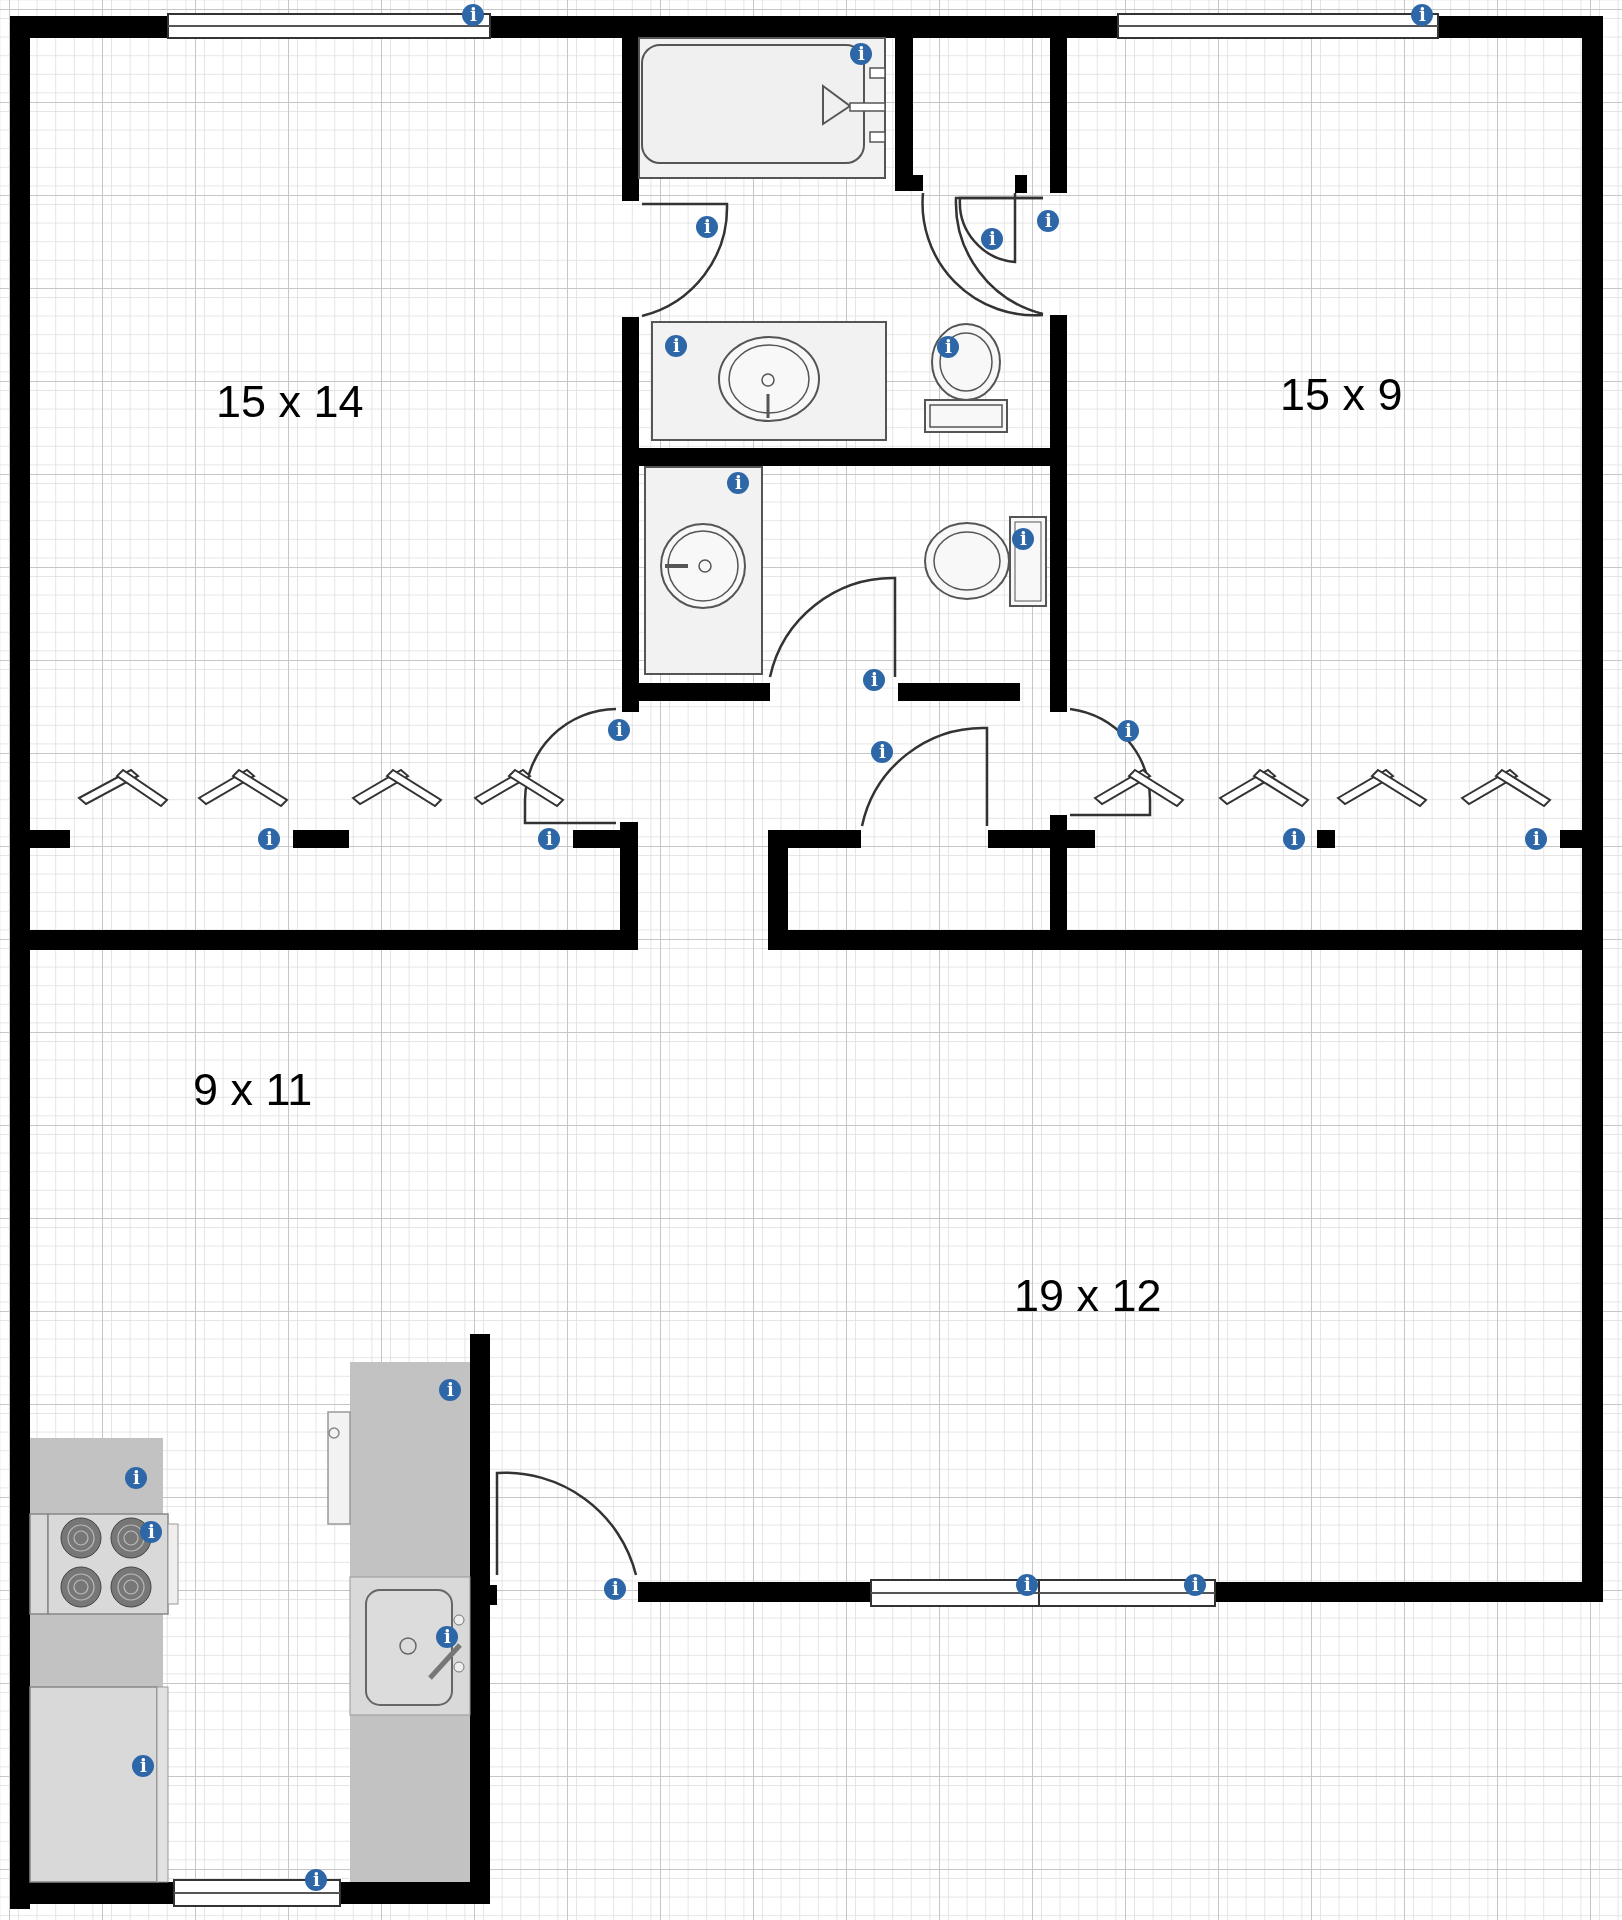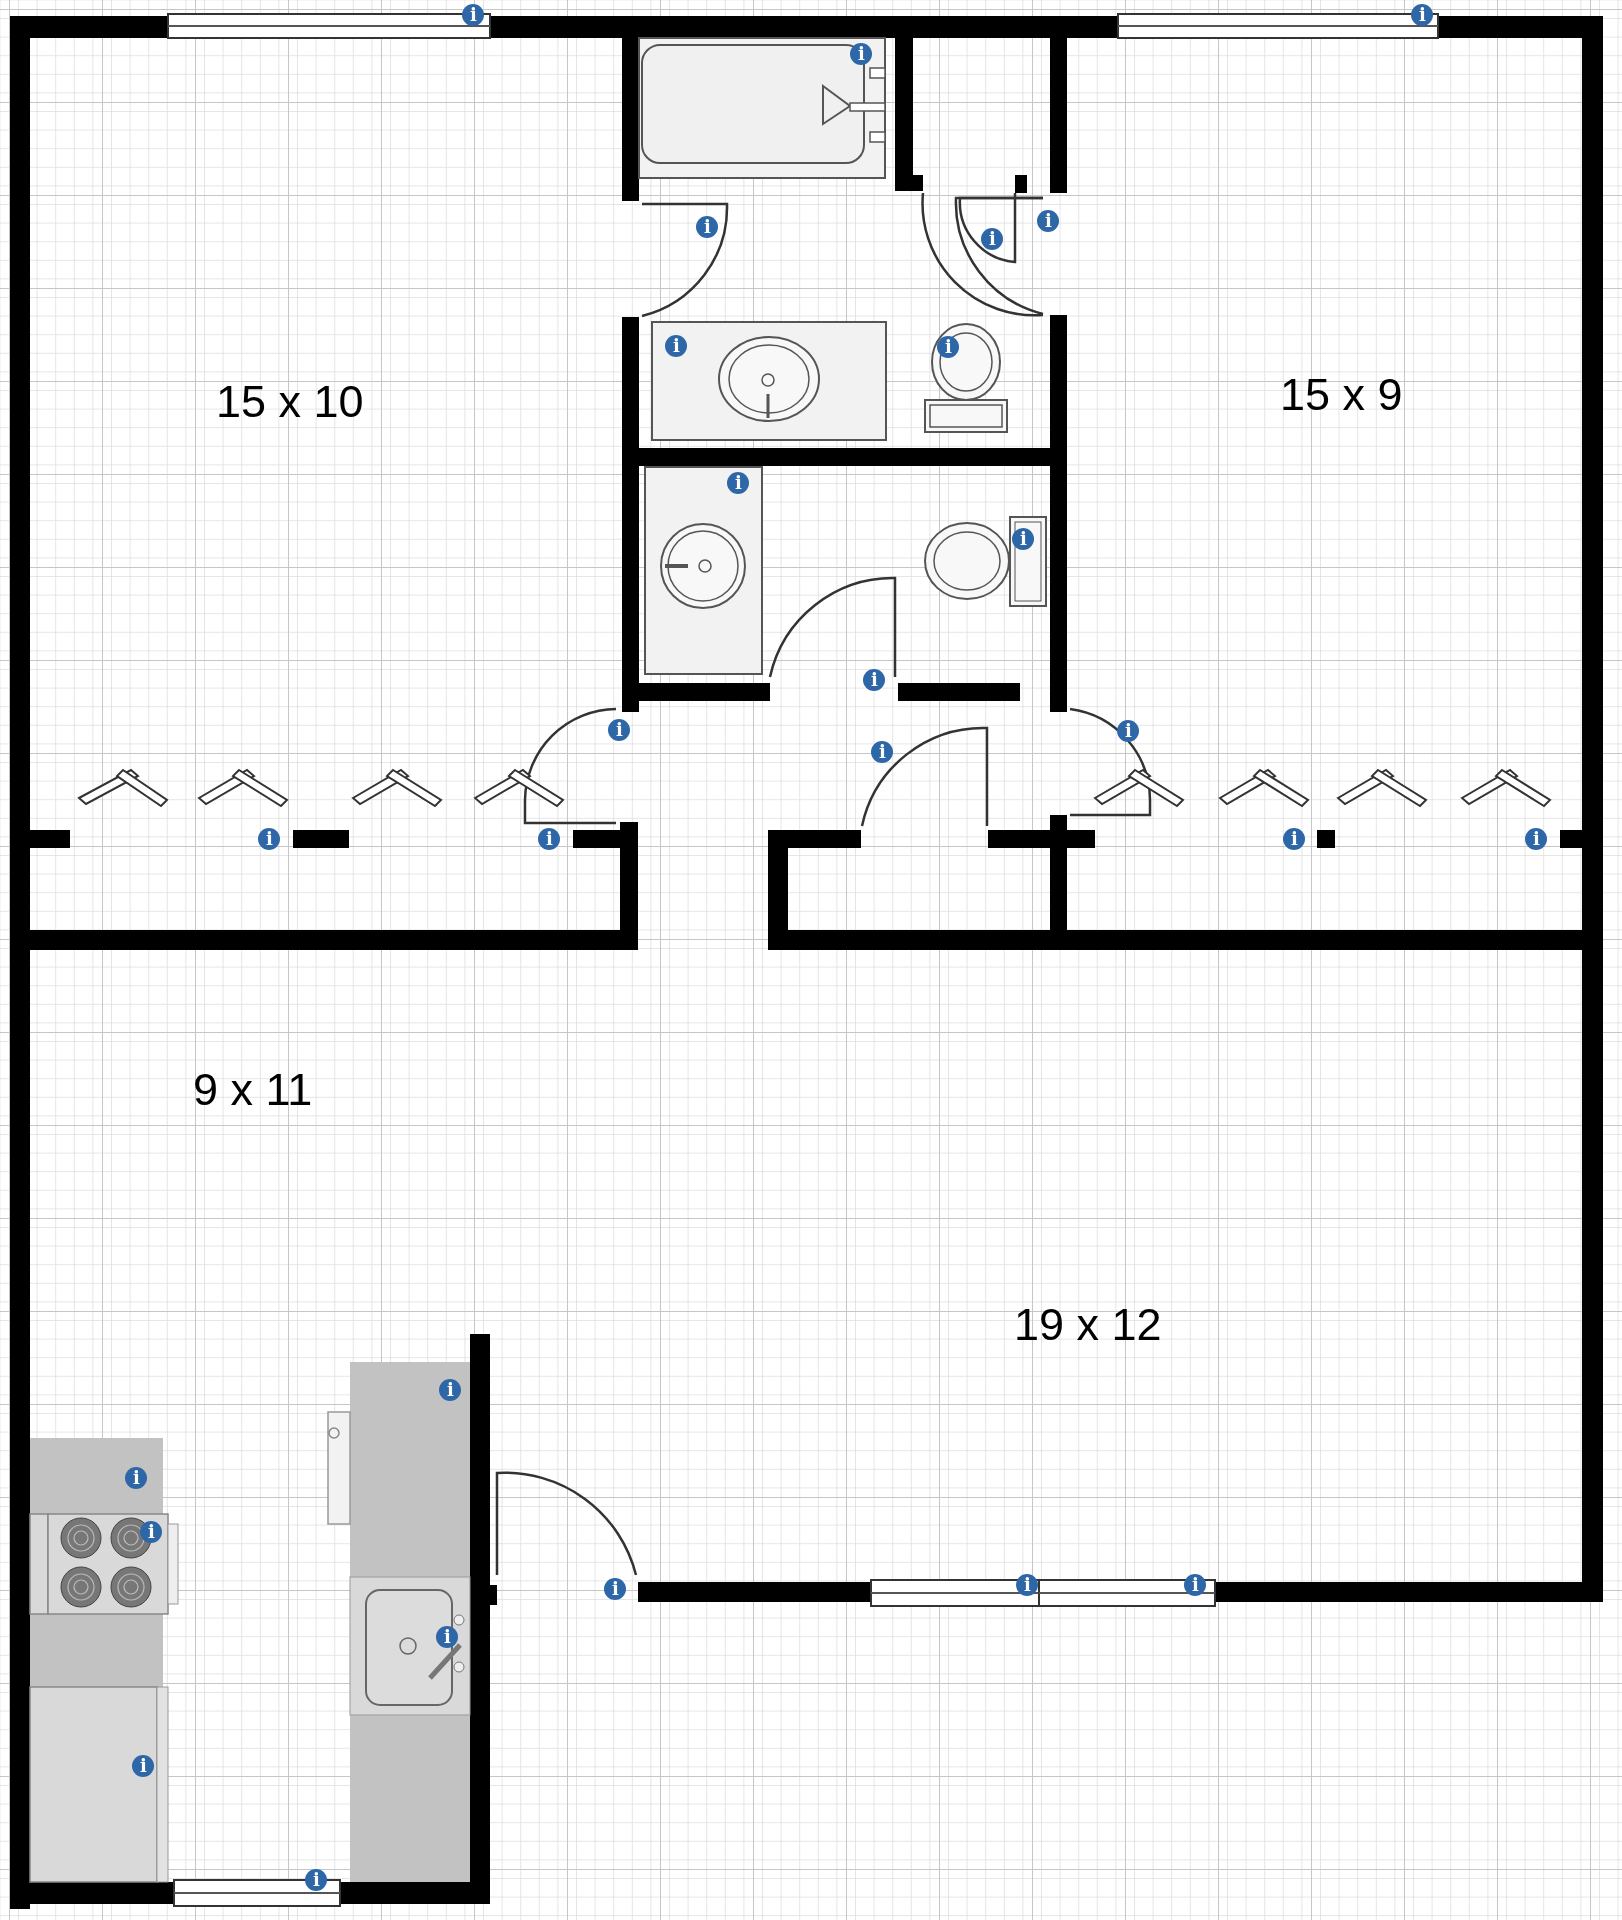--- a/index.html
+++ b/index.html
@@ -323,16 +323,16 @@
         <circle r="11"></circle>
         <text x="-3" y="6">i</text>
       </g>
     <g transform="translate(1195,1585)">
         <circle r="11"></circle>
         <text x="-3" y="6">i</text>
       </g>
   </g>
 </svg>
 
-<div class="room-label" style="left:216px; top:376px;">15 x 10</div>
+<div class="room-label" style="left:216px; top:376px;">15 x 14</div>
 <div class="room-label" style="left:1280px; top:369px;">15 x 9</div>
 <div class="room-label" style="left:193px; top:1064px;">9 x 11</div>
-<div class="room-label" style="left:1014px; top:1270px;margin-top:29px;">19 x 12</div>
+<div class="room-label" style="left:1014px; top:1270px;">19 x 12</div>
 
 </body></html>

